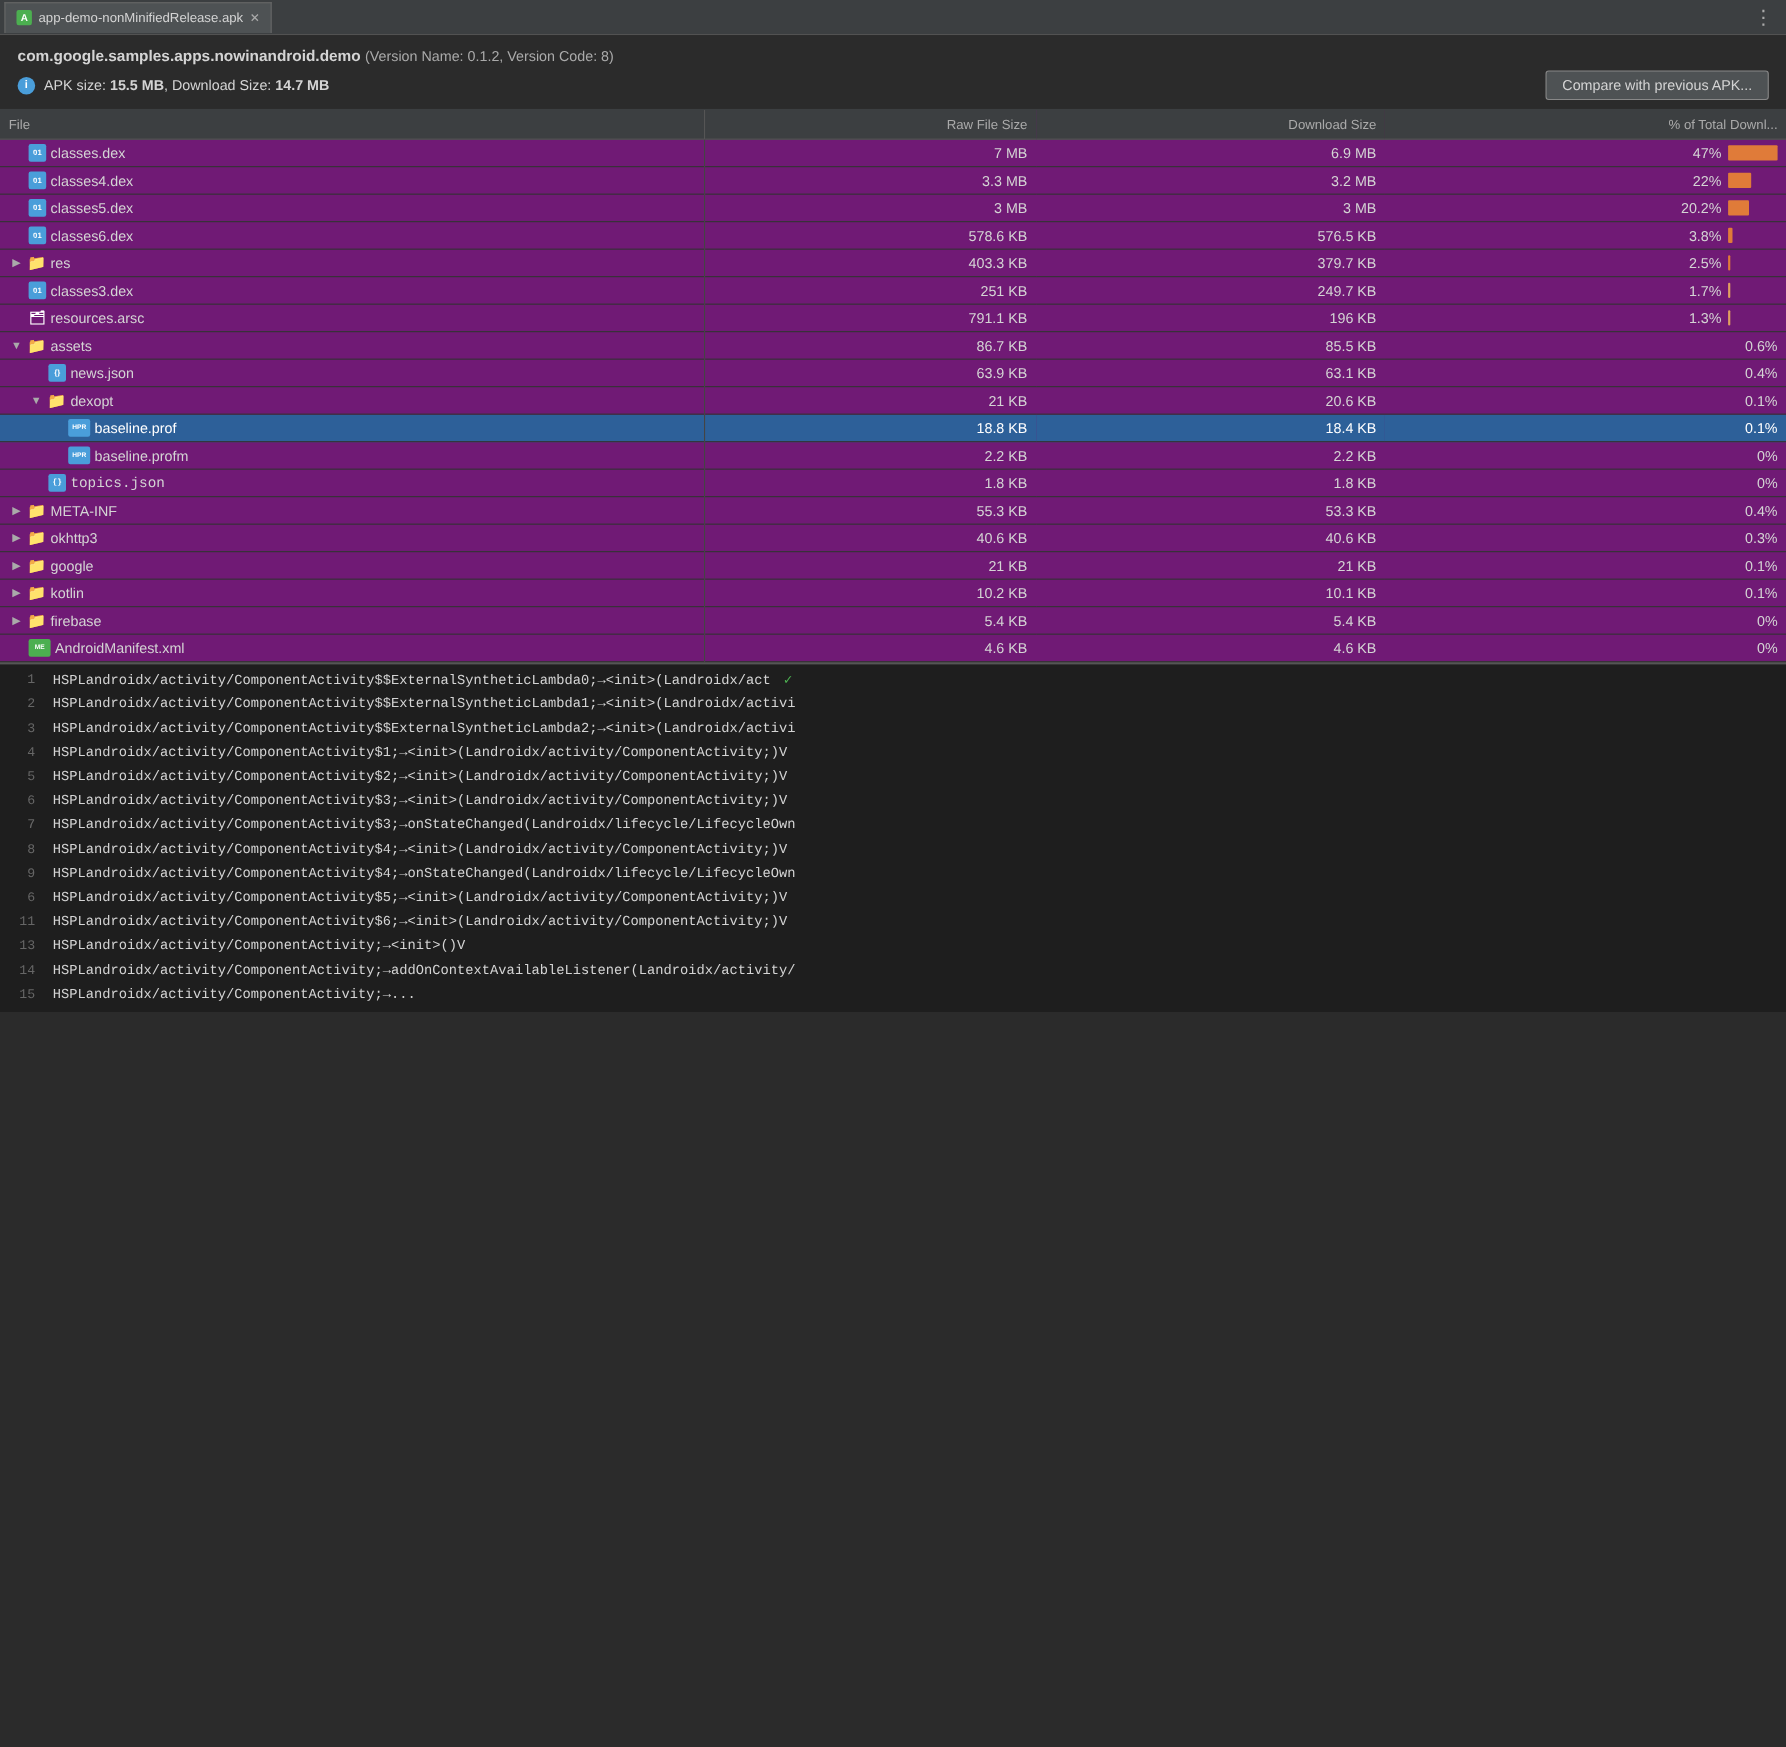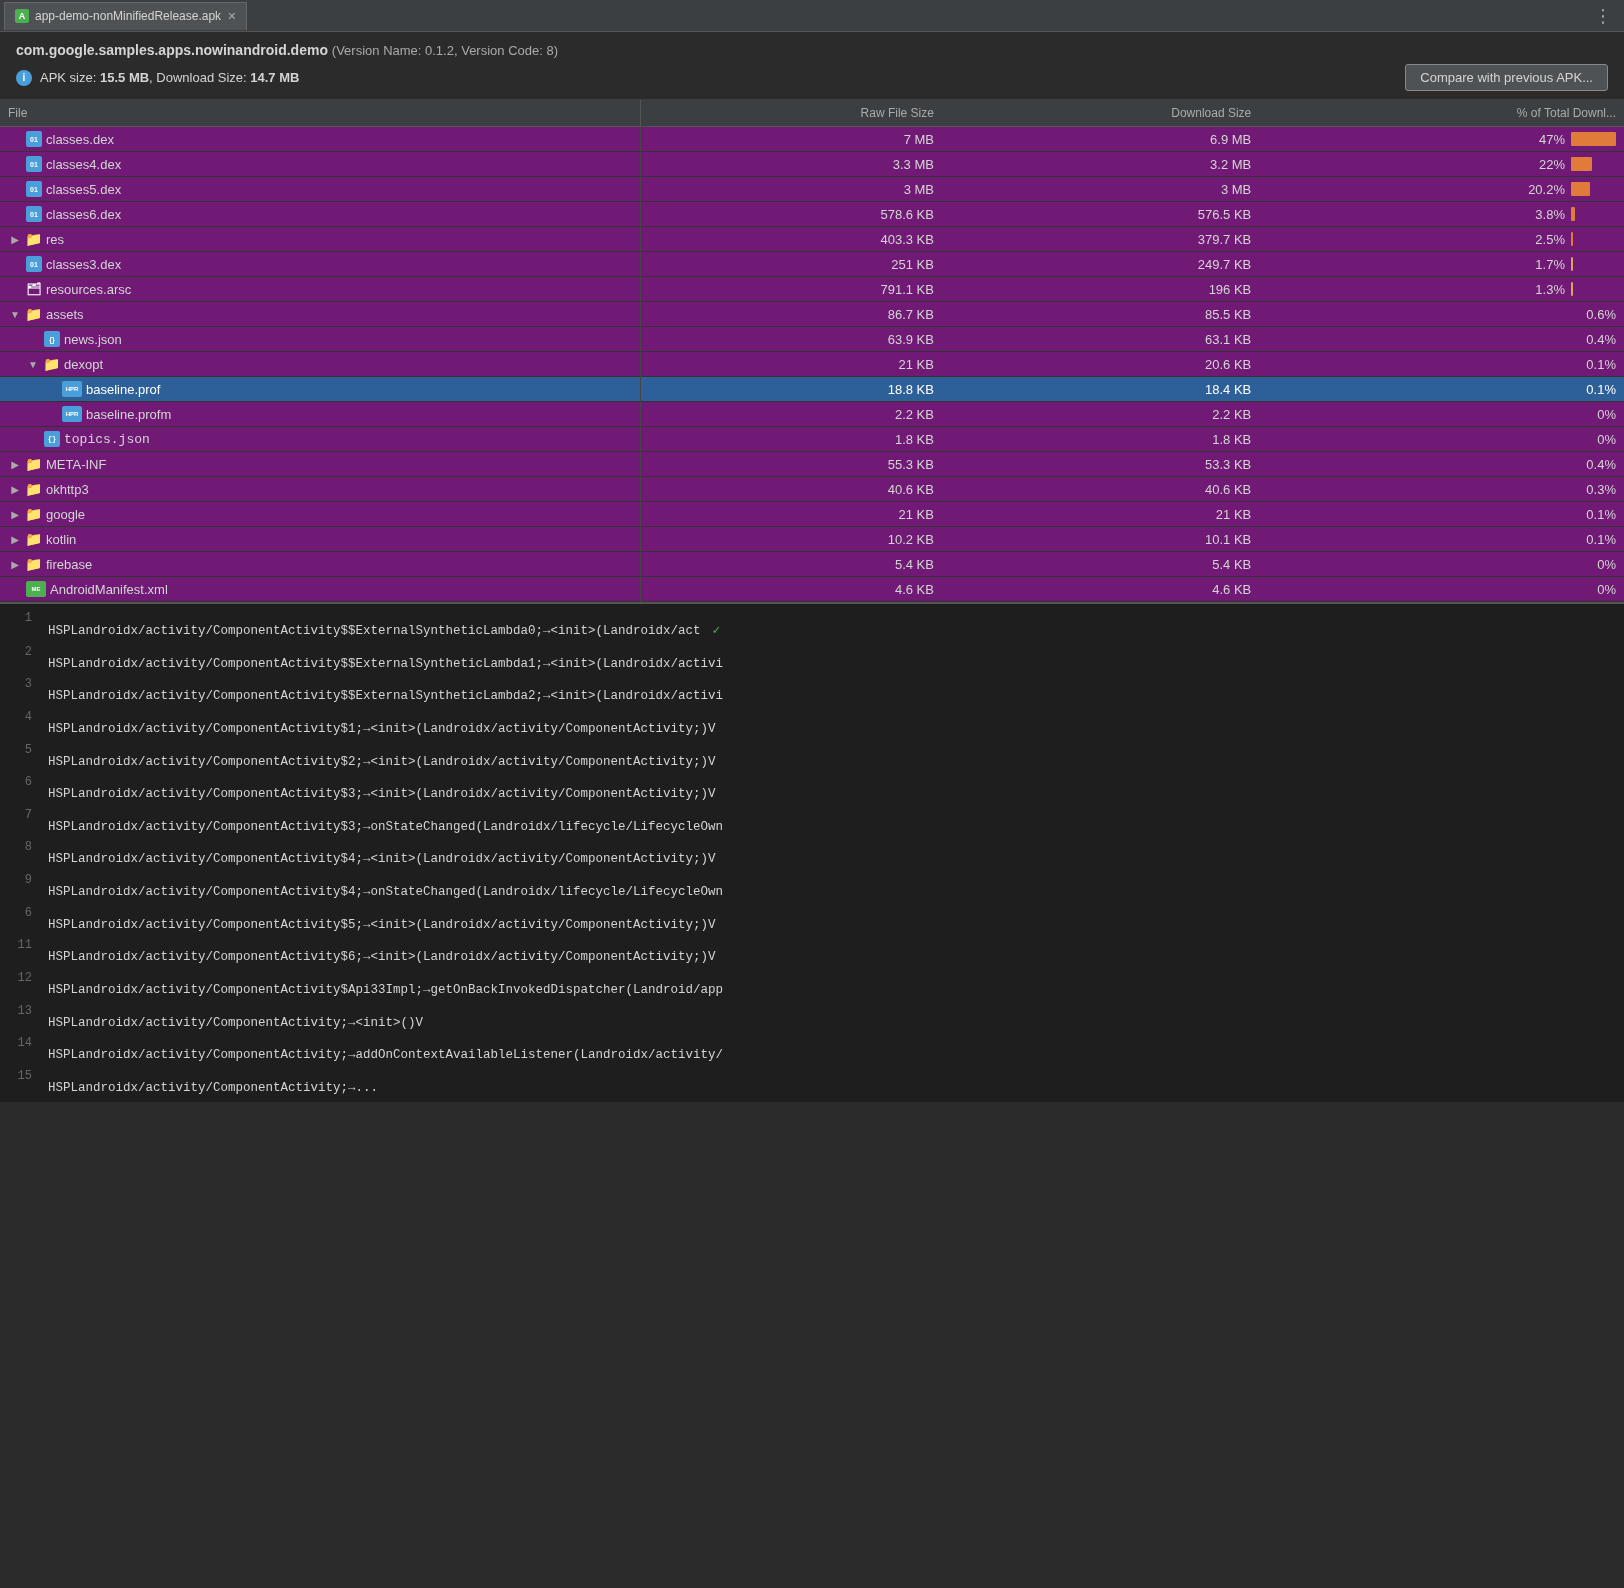--- a/index.html
+++ b/index.html
@@ -273,21 +273,20 @@
       user-select: none;
       flex-shrink: 0;
       font-size: 12px;
       padding-top: 1px;
     }
     .line-content {
       color: #d4d4d4;
       padding-right: 8px;
       overflow: hidden;
       white-space: nowrap;
-      margin-top: 12px;
     }
     .checkmark {
       color: #4caf50;
       margin-left: 4px;
       font-size: 13px;
     }
   </style>
 </head>
 <body>
 
@@ -696,24 +695,20 @@
       </div>
       <div class="code-line">
         <span class="line-number">6</span>
         <span class="line-content">HSPLandroidx/activity/ComponentActivity$5;→&lt;init&gt;(Landroidx/activity/ComponentActivity;)V</span>
       </div>
       <div class="code-line">
         <span class="line-number">11</span>
         <span class="line-content">HSPLandroidx/activity/ComponentActivity$6;→&lt;init&gt;(Landroidx/activity/ComponentActivity;)V</span>
       </div>
       <div class="code-line">
-        <span class="line-number">12</span>
-        <span class="line-content">HSPLandroidx/activity/ComponentActivity$Api33Impl;→getOnBackInvokedDispatcher(Landroid/app</span>
-      </div>
-      <div class="code-line">
         <span class="line-number">13</span>
         <span class="line-content">HSPLandroidx/activity/ComponentActivity;→&lt;init&gt;()V</span>
       </div>
       <div class="code-line">
         <span class="line-number">14</span>
         <span class="line-content">HSPLandroidx/activity/ComponentActivity;→addOnContextAvailableListener(Landroidx/activity/</span>
       </div>
       <div class="code-line">
         <span class="line-number">15</span>
         <span class="line-content">HSPLandroidx/activity/ComponentActivity;→...</span>

